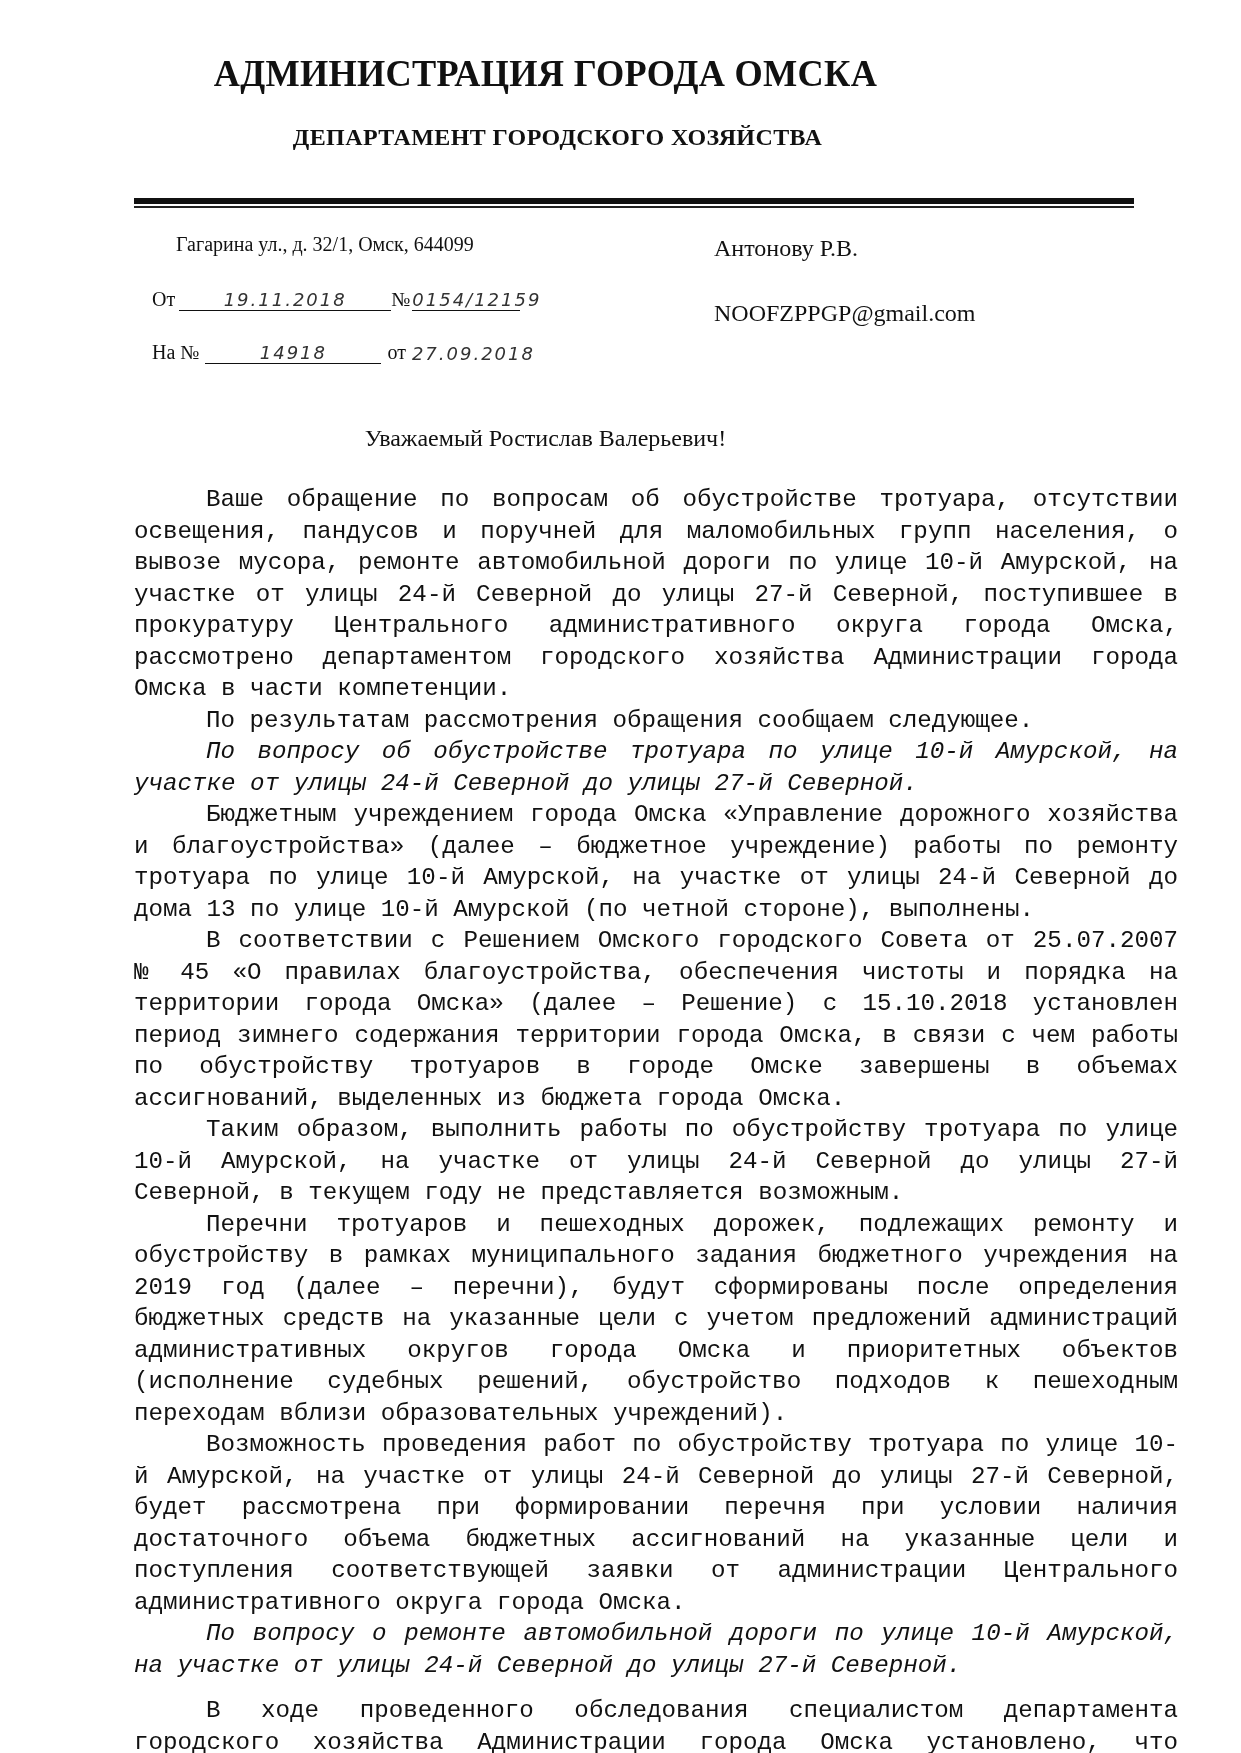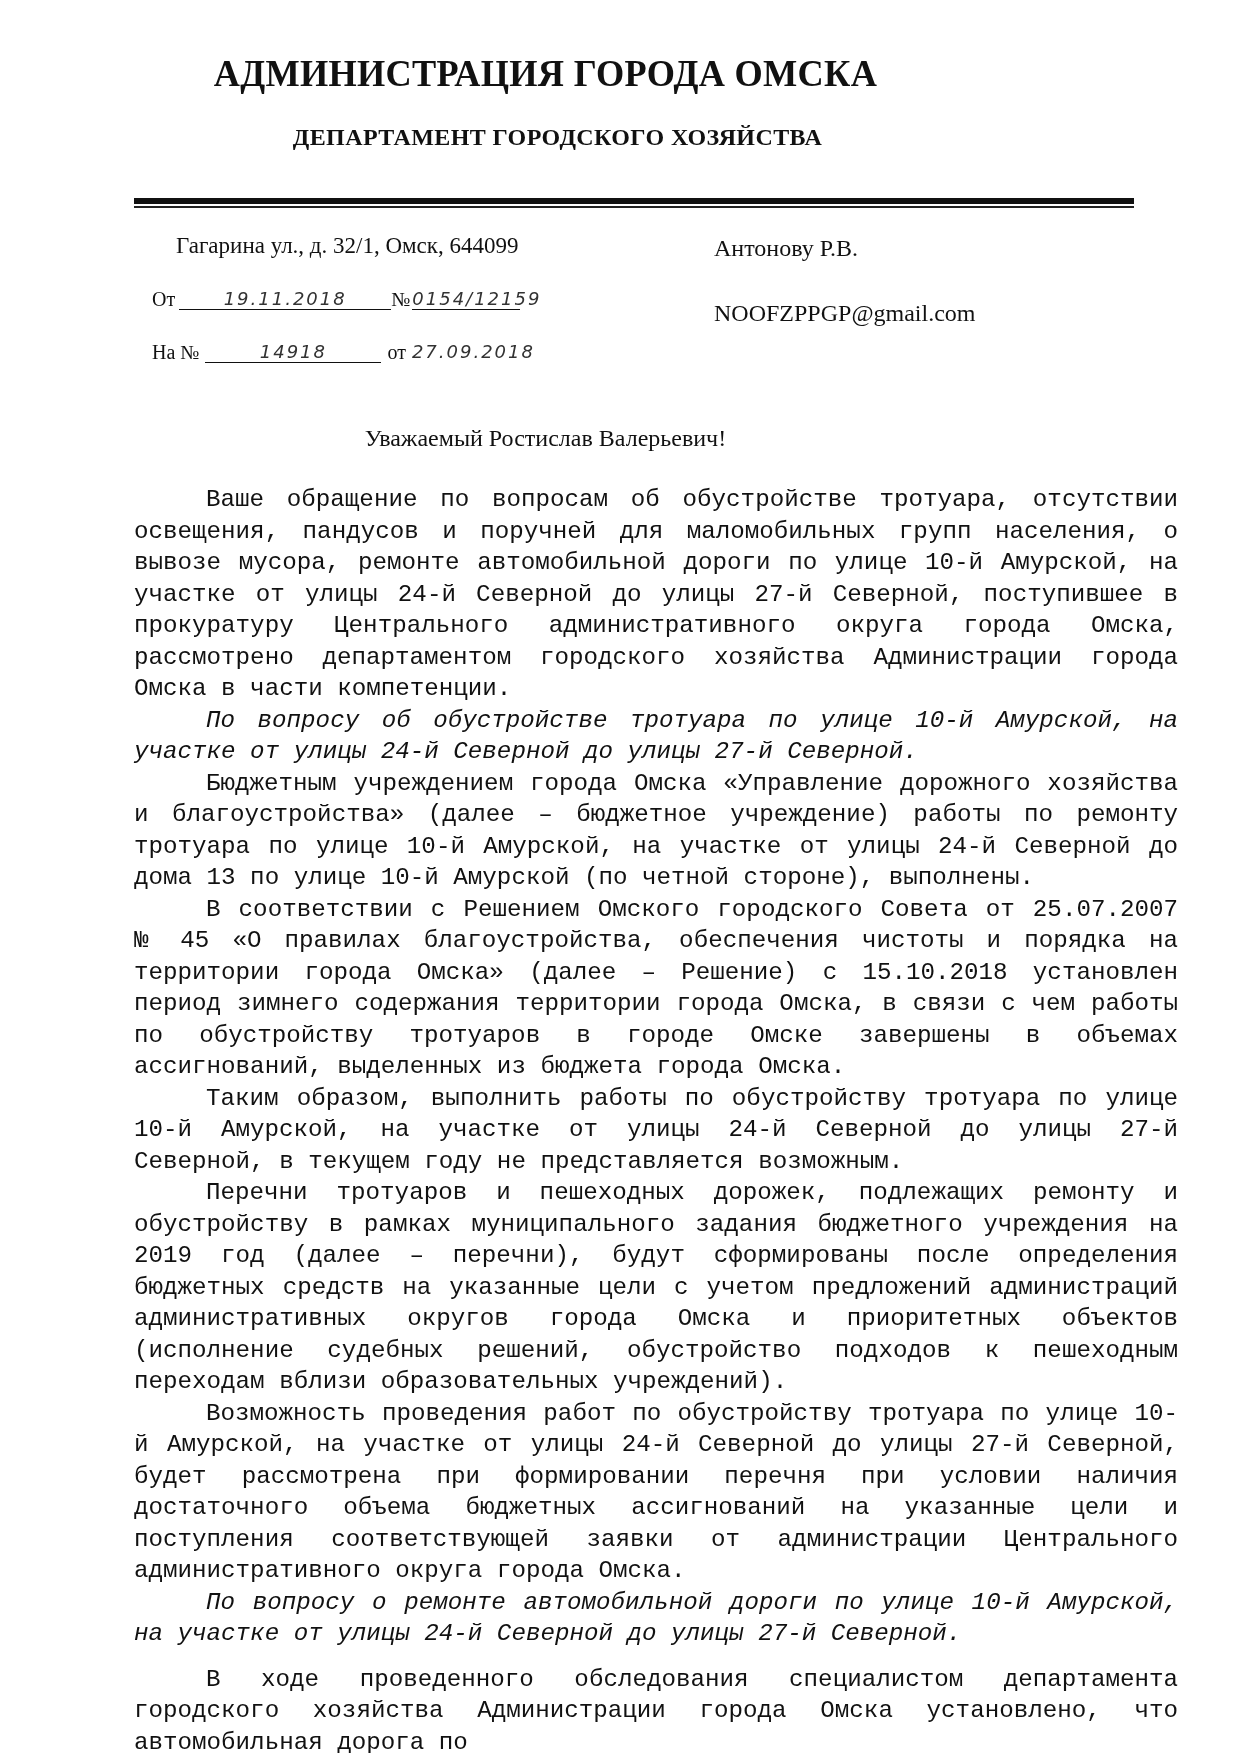--- a/index.html
+++ b/index.html
@@ -19,24 +19,24 @@
     font-size: 24px; font-weight: bold; letter-spacing: 0.4px; padding-left: 24px;
   }
   .rule-thick {
     position: absolute; left: 134px; width: 1000px; top: 198px; height: 6px; background: #111;
   }
   .rule-thin {
     position: absolute; left: 134px; width: 1000px; top: 206px; height: 2px; background: #222;
   }
 
   .address {
-    position: absolute; left: 176px; top: 233px; font-size: 23px;
+    position: absolute; left: 176px; top: 233px; font-size: 20px;
   }
   .reg-row {
-    position: absolute; left: 152px; font-size: 20px; display: flex; align-items: flex-start;
+    position: absolute; left: 152px; font-size: 20px; display: flex; align-items: flex-end;
   }
   .reg-row.r1 { top: 288px; }
   .reg-row.r2 { top: 341px; }
   .hand {
     font-family: "DejaVu Sans", sans-serif; font-style: italic; font-size: 18px; color: #333;
     display: inline-block; border-bottom: 1px solid #111; text-align: center; letter-spacing: 2px;
   }
   .hand.w1 { width: 212px; margin-left: 4px; }
   .hand.w2 { width: 108px; margin-left: 2px; text-align: left; }
   .hand.w3 { width: 176px; margin-left: 6px; }
@@ -88,20 +88,21 @@
     <span class="hand w4">27.09.2018</span>
   </div>
 
   <div class="recipient">Антонову Р.В.</div>
   <div class="email">NOOFZPPGP@gmail.com</div>
 
   <div class="salutation">Уважаемый Ростислав Валерьевич!</div>
 
   <div class="body">
     <p>Ваше обращение по вопросам об обустройстве тротуара, отсутствии освещения, пандусов и поручней для маломобильных групп населения, о вывозе мусора, ремонте автомобильной дороги по улице 10-й Амурской, на участке от улицы 24-й Северной до улицы 27-й Северной, поступившее в прокуратуру Центрального административного округа города Омска, рассмотрено департаментом городского хозяйства Администрации города Омска в части компетенции.</p>
+    <p>По результатам рассмотрения обращения сообщаем следующее.</p>
     <p class="italic">По вопросу об обустройстве тротуара по улице 10-й Амурской, на участке от улицы 24-й Северной до улицы 27-й Северной.</p>
     <p>Бюджетным учреждением города Омска «Управление дорожного хозяйства и благоустройства» (далее – бюджетное учреждение) работы по ремонту тротуара по улице 10-й Амурской, на участке от улицы 24-й Северной до дома 13 по улице 10-й Амурской (по четной стороне), выполнены.</p>
     <p>В соответствии с Решением Омского городского Совета от 25.07.2007 № 45 «О правилах благоустройства, обеспечения чистоты и порядка на территории города Омска» (далее – Решение) с 15.10.2018 установлен период зимнего содержания территории города Омска, в связи с чем работы по обустройству тротуаров в городе Омске завершены в объемах ассигнований, выделенных из бюджета города Омска.</p>
     <p>Таким образом, выполнить работы по обустройству тротуара по улице 10-й Амурской, на участке от улицы 24-й Северной до улицы 27-й Северной, в текущем году не представляется возможным.</p>
     <p>Перечни тротуаров и пешеходных дорожек, подлежащих ремонту и обустройству в рамках муниципального задания бюджетного учреждения на 2019 год (далее – перечни), будут сформированы после определения бюджетных средств на указанные цели с учетом предложений администраций административных округов города Омска и приоритетных объектов (исполнение судебных решений, обустройство подходов к пешеходным переходам вблизи образовательных учреждений).</p>
     <p>Возможность проведения работ по обустройству тротуара по улице 10-й Амурской, на участке от улицы 24-й Северной до улицы 27-й Северной, будет рассмотрена при формировании перечня при условии наличия достаточного объема бюджетных ассигнований на указанные цели и поступления соответствующей заявки от администрации Центрального административного округа города Омска.</p>
     <p class="italic">По вопросу о ремонте автомобильной дороги по улице 10-й Амурской, на участке от улицы 24-й Северной до улицы 27-й Северной.</p>
     <p class="gap">В ходе проведенного обследования специалистом департамента городского хозяйства Администрации города Омска установлено, что автомобильная дорога по</p>
   </div>
 

